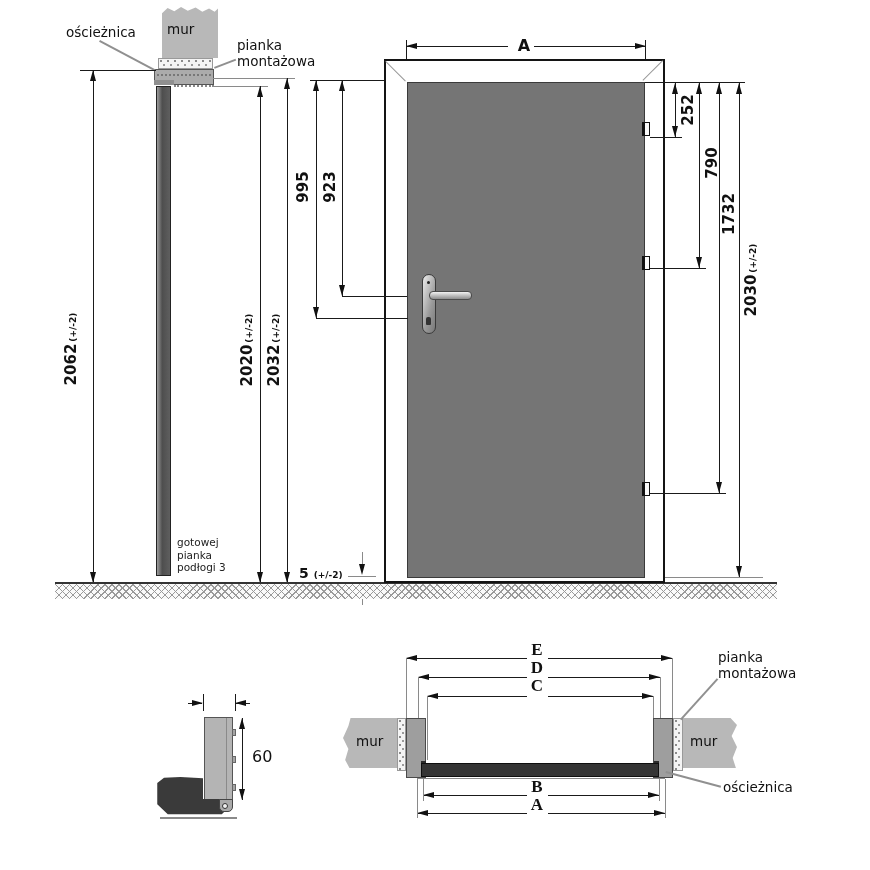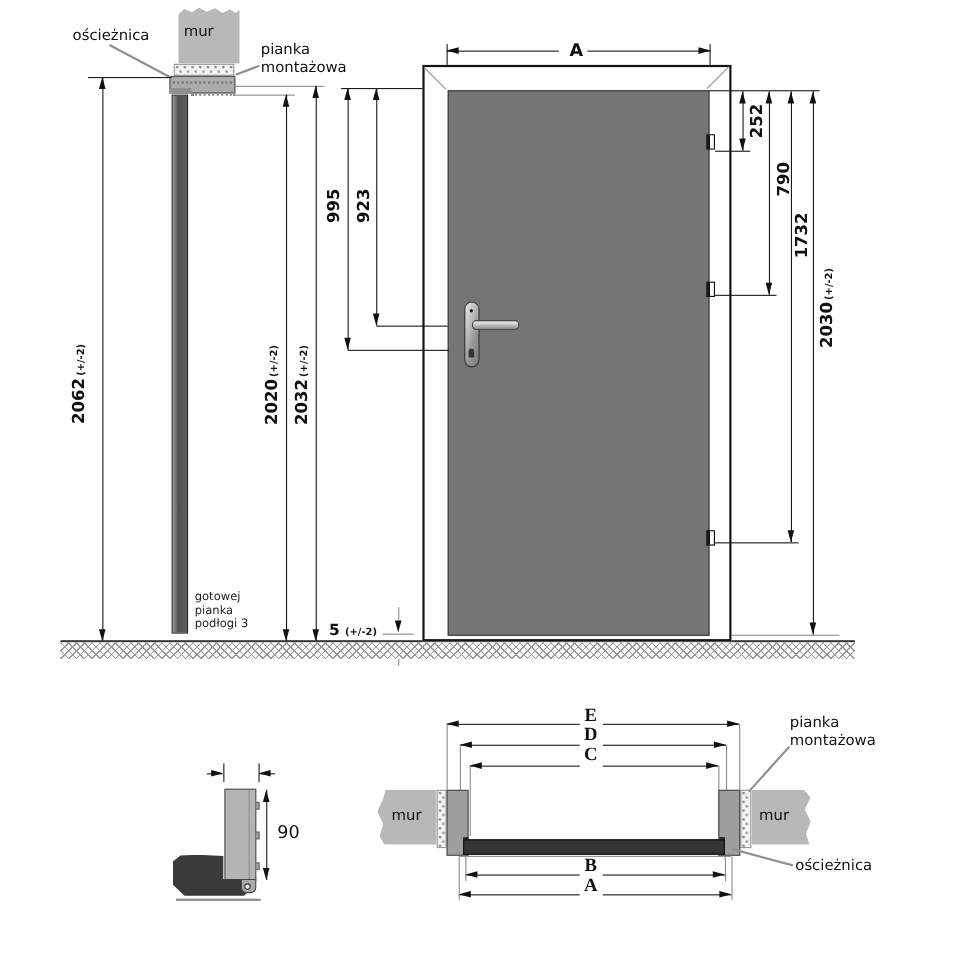--- a/index.html
+++ b/index.html
@@ -195,21 +195,21 @@
     <div style="position:absolute;left:232px;top:784px;width:4px;height:7px;background:#a5a5a5;border:1px solid #666;"></div>
     <div style="position:absolute;left:155px;top:777px;width:75px;height:38px;background:#3a3a3a;border-radius:6px 0 0 0;
                 clip-path:polygon(3% 16%,12% 2%,34% 0,64% 3%,64% 58%,99% 58%,99% 79%,89% 98%,17% 98%,3% 72%);"></div>
     <div style="position:absolute;left:219px;top:799px;width:14px;height:13px;background:#aaa;border:1px solid #444;border-radius:0 0 5px 5px;"></div>
     <div style="position:absolute;left:222px;top:803px;width:6px;height:6px;border-radius:50%;background:#f2f2f2;border:1px solid #333;"></div>
     <div class="lng" style="left:160px;top:817px;width:77px;height:2px;"></div>
 
     <div class="ln" style="left:242px;top:718px;width:1px;height:82px;"></div>
     <div class="au" style="left:239px;top:718px;"></div>
     <div class="ad" style="left:239px;top:789px;"></div>
-    <div class="numdim" style="left:252px;top:747px;font-size:16px;">90</div>
+    <div class="numdim" style="left:252px;top:747px;font-size:16px;">60</div>
   </div>
 
   <div>
 
     <div class="ln" style="left:406px;top:658px;width:121px;height:1px;"></div>
     <div class="ln" style="left:548px;top:658px;width:124px;height:1px;"></div>
     <div class="al" style="left:406px;top:654.5px;"></div>
     <div class="ar" style="left:661px;top:654.5px;"></div>
     <div class="letter" style="left:528px;top:642px;">E</div>
     <div class="lng" style="left:406px;top:658px;width:1px;height:60px;"></div>

